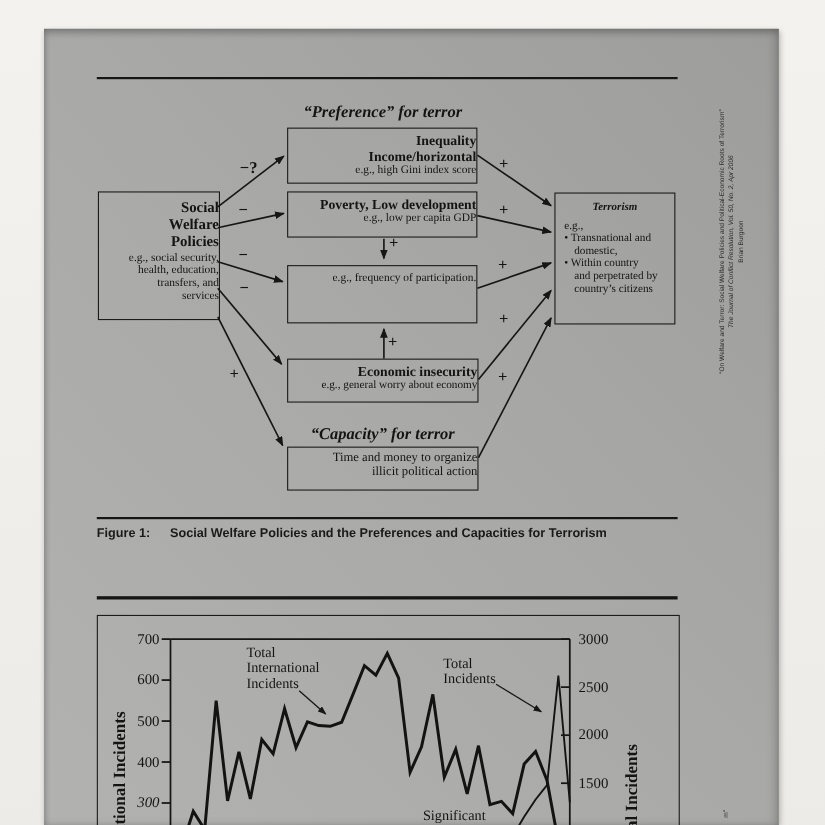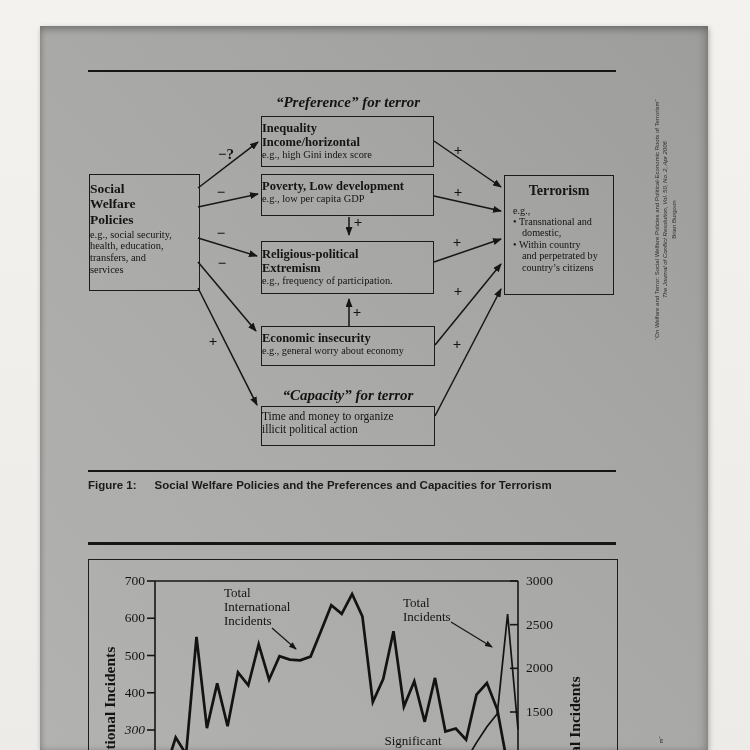--- a/index.html
+++ b/index.html
@@ -4,21 +4,21 @@
 <style>
   html,body{margin:0;padding:0;background:#e9e8e5;}
   #page{position:relative;width:750px;height:750px;overflow:hidden;
         background:linear-gradient(180deg,#f3f2ef 0%,#efeeeb 60%,#ecebe8 100%);
         font-family:"Liberation Serif","DejaVu Serif",serif;color:#141414;}
   #paper{position:absolute;left:40px;top:26px;width:668px;height:724px;
          background:linear-gradient(to bottom left,#9d9d9b 0%,#a8a8a6 45%,#b2b2b0 100%);
          box-shadow:inset 0 4px 7px rgba(0,0,0,.22), inset -5px 0 9px rgba(0,0,0,.10),
                     inset 2px 0 5px rgba(0,0,0,.08), 1px 2px 5px rgba(0,0,0,.28);}
   .rule{position:absolute;background:#161616;}
-  .box{position:absolute;border:1.5px solid #1b1b1b;text-align:left;box-sizing:border-box;}
+  .box{position:absolute;border:1.5px solid #1b1b1b;text-align:right;box-sizing:border-box;}
   .bt{font-weight:bold;white-space:pre-line;line-height:1.13;}
   .detail{white-space:pre-line;line-height:1.12;}
   .heading-italic{position:absolute;font-weight:bold;font-style:italic;font-size:15px;text-align:center;}
   .sign{position:absolute;font-weight:bold;font-size:15px;transform:translate(-50%,-50%);
         font-family:"Liberation Serif",serif;}
   #overlay-svg{position:absolute;left:0;top:0;width:750px;height:750px;pointer-events:none;}
   .arrow{stroke:#161616;stroke-width:1.5;marker-end:url(#ah);}
   .thin-arrow{stroke:#161616;stroke-width:1.2;marker-end:url(#ah2);}
   .axis{stroke:#161616;stroke-width:1.6;}
   .series0{fill:none;stroke:#131313;stroke-width:2.7;}
@@ -67,37 +67,35 @@
 Income/horizontal</div>
     <div class="detail" style="font-size:10.4px;">e.g., high Gini index score</div>
   </div>
 
   <div class="box" style="left:261px;top:174px;width:173px;height:42px;padding-top:4px;">
     <div class="bt" style="font-size:12.5px;">Poverty, Low development</div>
     <div class="detail" style="font-size:10.4px;">e.g., low per capita GDP</div>
   </div>
 
   <div class="box" style="left:261px;top:241px;width:173px;height:53px;padding-top:5px;">
-    <div class="bt" style="font-size:12.5px;">Religious-political
-Extremism</div>
     <div class="detail" style="font-size:10.4px;">e.g., frequency of participation.</div>
   </div>
 
   <div class="box" style="left:261px;top:406px;width:174px;height:40px;padding-top:3px;">
     <div class="detail" style="font-size:11.5px;">Time and money to organize
 illicit political action</div>
   </div>
 
   <div class="box" style="left:261px;top:326px;width:174px;height:40px;padding-top:4px;">
     <div class="bt" style="font-size:12.5px;">Economic insecurity</div>
     <div class="detail" style="font-size:10.2px;white-space:nowrap;">e.g., general worry about economy</div>
   </div>
 
   <div class="box" style="left:504px;top:175px;width:110px;height:120px;padding:7px 8px 0 8px;text-align:left;">
-    <div class="bt" style="font-size:14px;text-align:center;">Terrorism</div>
+    <div class="bt" style="font-size:10px;text-align:center;font-style:italic;">Terrorism</div>
     <div style="font-size:10.2px;margin-top:6px;">e.g.,</div>
     <div class="detail" style="font-size:10.2px;padding-left:9px;text-indent:-9px;">• Transnational and
 domestic,</div>
     <div class="detail" style="font-size:10.2px;padding-left:9px;text-indent:-9px;">• Within country
 and perpetrated by
 country’s citizens</div>
   </div>
 
   <span class="sign" style="left:226px;top:154px;">−?</span>
   <span class="sign" style="left:221px;top:192px;">−</span>

